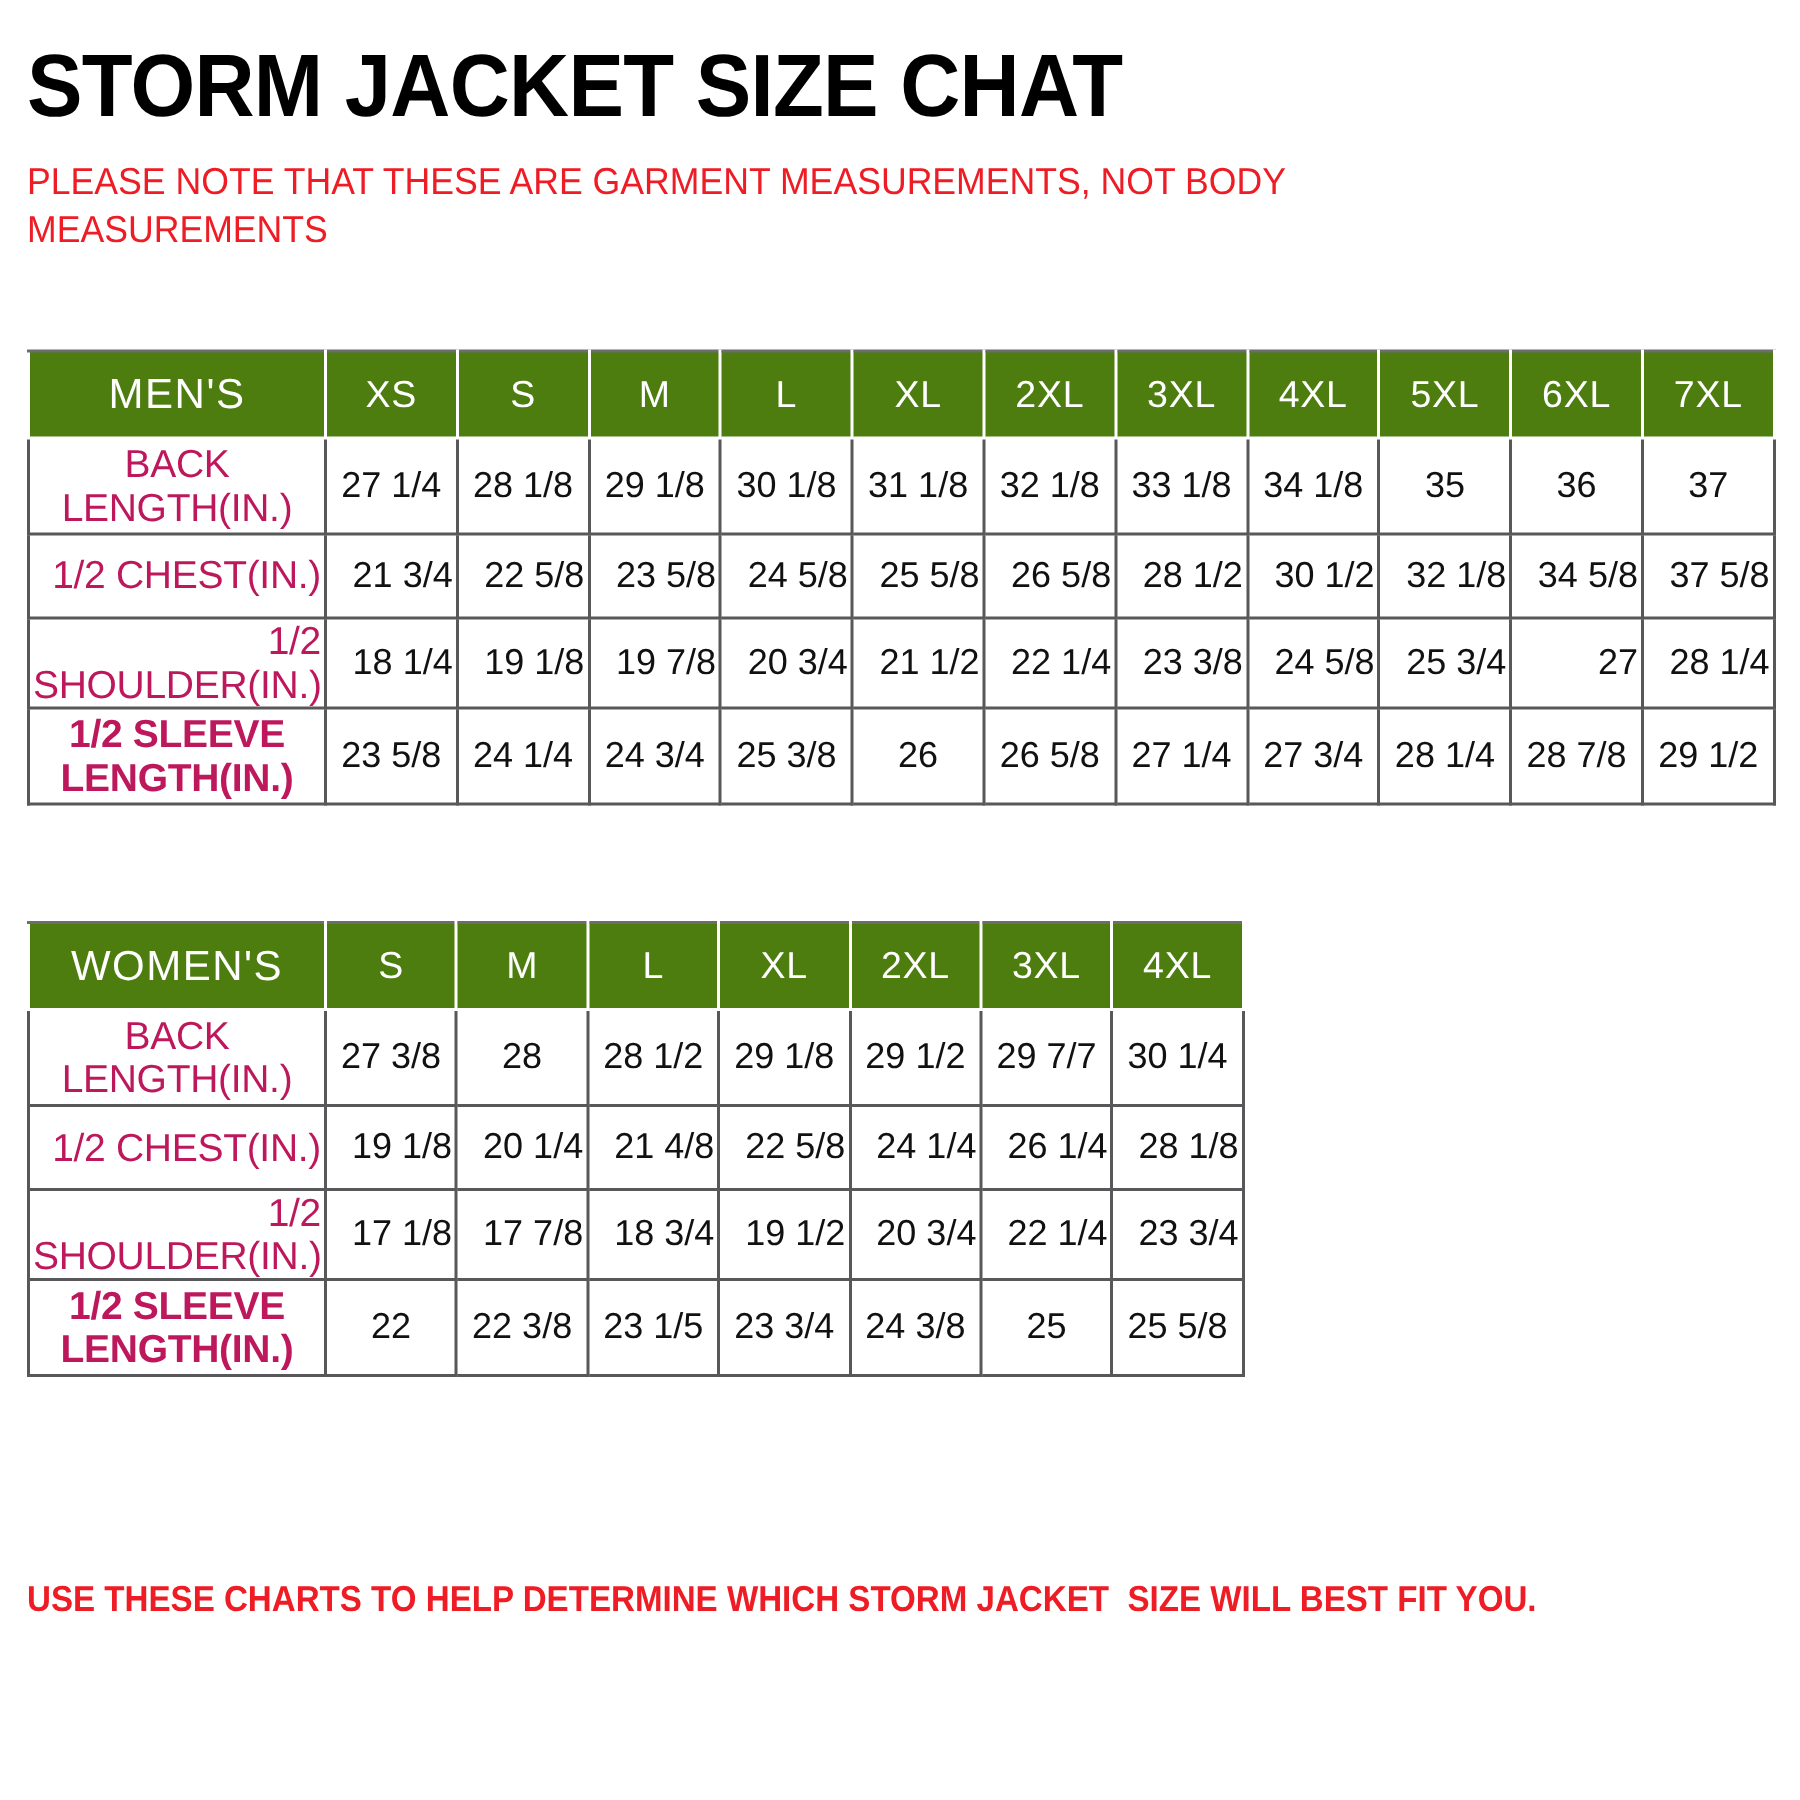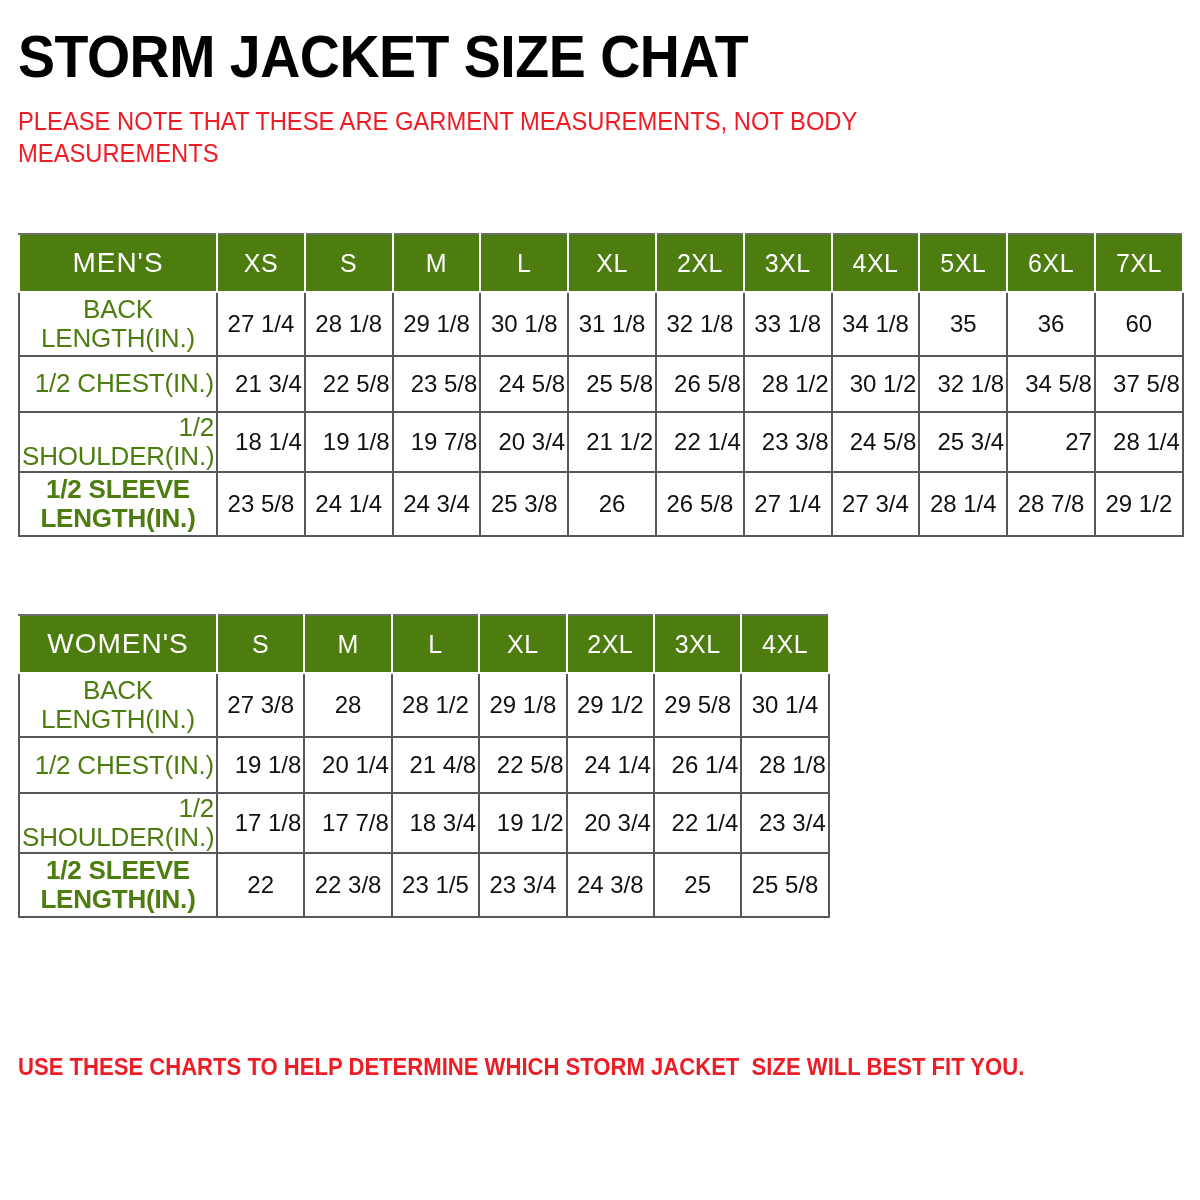--- a/index.html
+++ b/index.html
@@ -86,21 +86,21 @@
     font-size: 28px;
     letter-spacing: 1px;
   }
   .size-table tbody td {
     font-size: 24px;
     color: #111;
     line-height: 1.12;
   }
   .size-table tbody td.rowlabel {
     font-size: 26px;
-    color: #4d7c0f;
+    color: #be185d;
     letter-spacing: -0.2px;
   }
   .size-table tbody td.rowlabel.bold {
     font-weight: bold;
     margin-top: 30px;
   }
   .size-table tbody tr.tall td { height: 62px; }
   .size-table tbody tr.short td { height: 54px; text-align: right; }
 
   
@@ -162,21 +162,21 @@
           <td>27 1/4</td>
           <td>28 1/8</td>
           <td>29 1/8</td>
           <td>30 1/8</td>
           <td>31 1/8</td>
           <td>32 1/8</td>
           <td>33 1/8</td>
           <td>34 1/8</td>
           <td>35</td>
           <td>36</td>
-          <td>60</td>
+          <td>37</td>
         </tr>
         <tr class="short">
           <td class="rowlabel">1/2  CHEST(IN.)</td>
           <td>21 3/4</td>
           <td>22 5/8</td>
           <td>23 5/8</td>
           <td>24 5/8</td>
           <td>25 5/8</td>
           <td>26 5/8</td>
           <td>28 1/2</td>
@@ -246,21 +246,21 @@
         <tr class="tall">
           <td class="rowlabel">
             <div>BACK</div>
             <div>LENGTH(IN.)</div>
           </td>
           <td>27 3/8</td>
           <td>28</td>
           <td>28 1/2</td>
           <td>29 1/8</td>
           <td>29 1/2</td>
-          <td>29 5/8</td>
+          <td>29 7/7</td>
           <td>30 1/4</td>
         </tr>
         <tr class="short">
           <td class="rowlabel">1/2  CHEST(IN.)</td>
           <td>19 1/8</td>
           <td>20 1/4</td>
           <td>21 4/8</td>
           <td>22 5/8</td>
           <td>24 1/4</td>
           <td>26 1/4</td>

